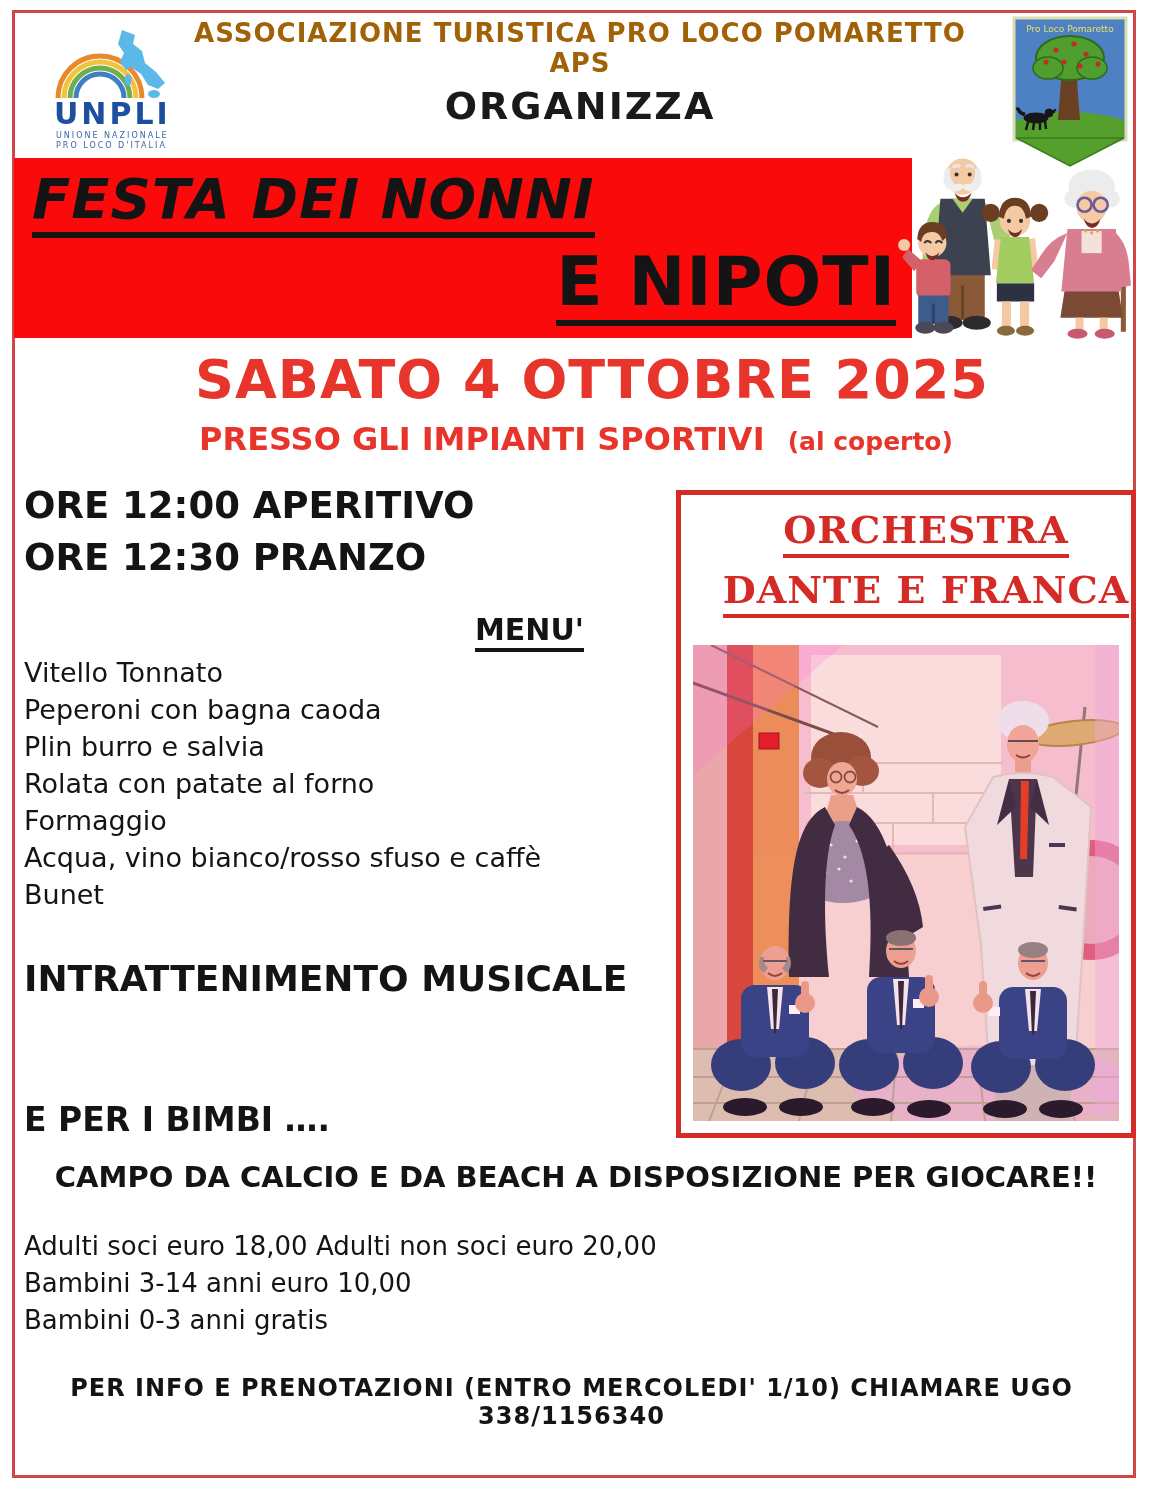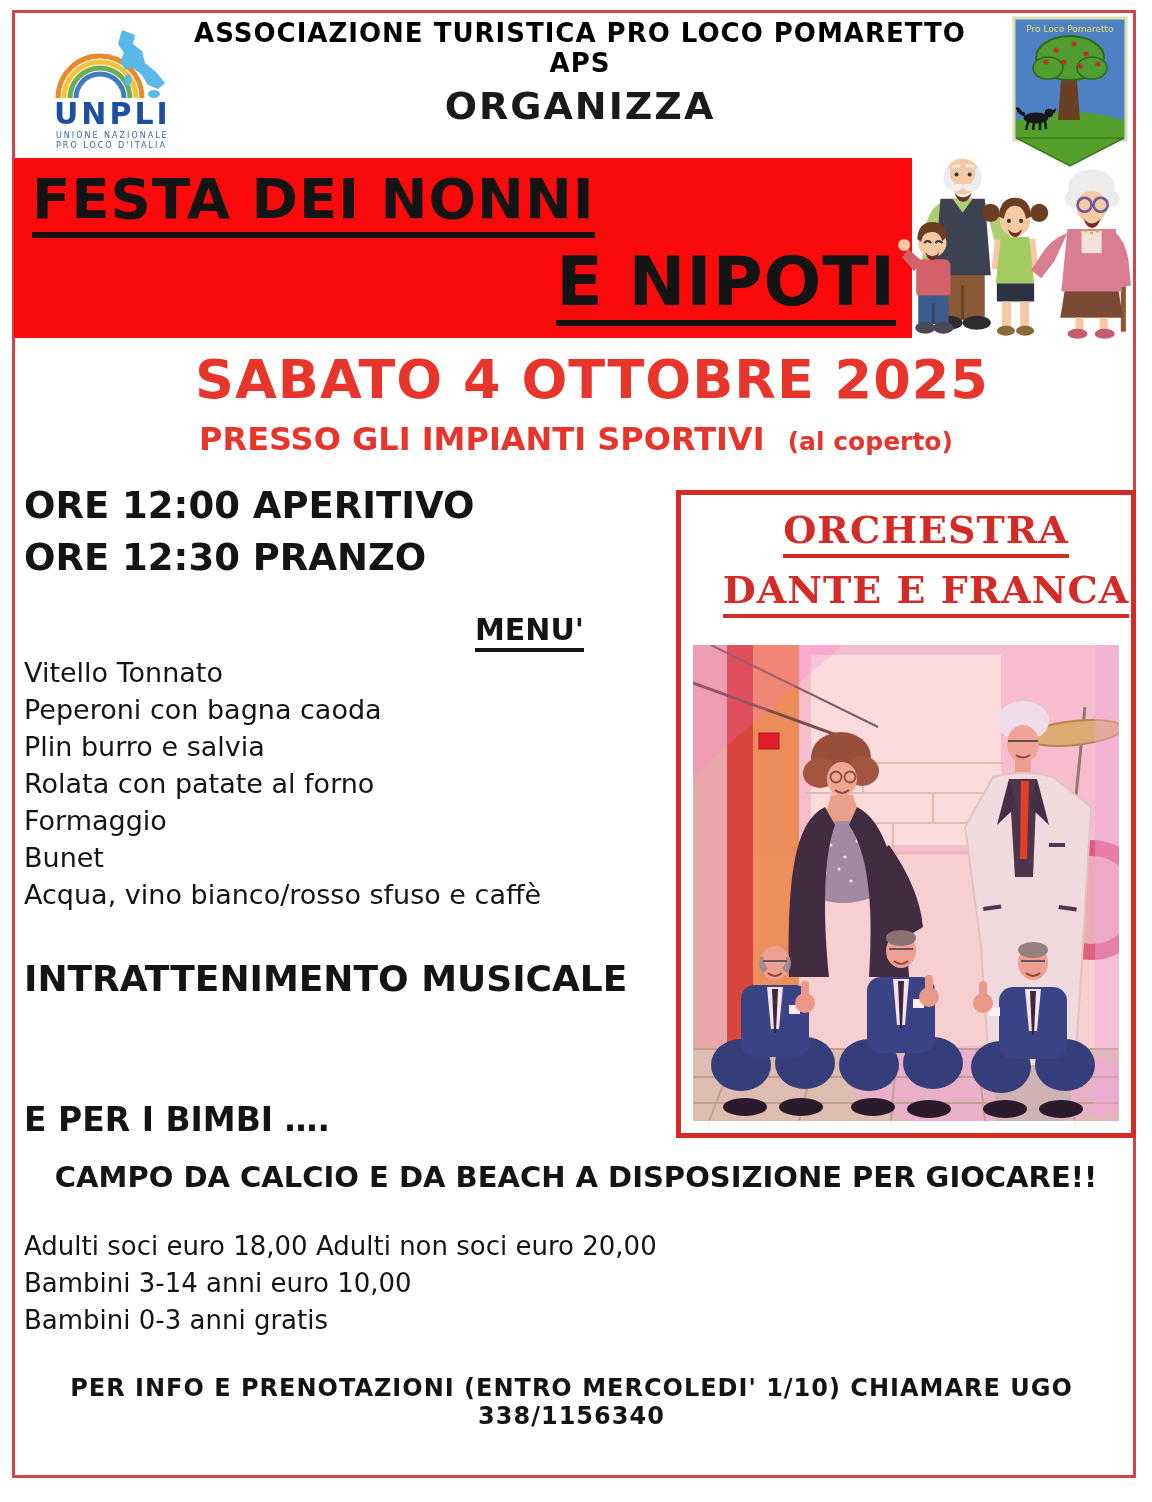--- a/index.html
+++ b/index.html
@@ -7,35 +7,35 @@
     position:relative;width:1152px;height:1502px;background:#ffffff;
     font-family:"DejaVu Sans",sans-serif;color:#141414;overflow:hidden;
   }
   .frame{
     position:absolute;left:12px;top:10px;width:1124px;height:1468px;
     border:3px solid var(--border-red,#d04545);box-sizing:border-box;pointer-events:none;
   }
   .abs{position:absolute;}
   .assoc-line{
     left:190px;top:18px;width:780px;text-align:center;
-    font-size:26px;font-weight:bold;letter-spacing:1px;color:#000000;
+    font-size:26px;font-weight:bold;letter-spacing:1px;color:#a16207;
   }
   .organizza{
     left:190px;top:84px;width:780px;text-align:center;
     font-size:38px;font-weight:bold;letter-spacing:2px;color:#1a1a1a;
   }
   .unpli{left:38px;top:20px;width:152px;height:134px;}
   .crest{left:1012px;top:16px;width:116px;height:152px;}
   .banner{
     left:14px;top:158px;width:898px;height:180px;
     background:var(--banner-red,#fa0a0a);z-index:1;
   }
   .banner-line1{
     position:absolute;left:18px;top:12px;font-size:56px;font-weight:bold;
-    letter-spacing:1px;border-bottom:6px solid #141414;padding-bottom:3px;line-height:1.05;
+    letter-spacing:1px;border-bottom:6px solid #141414;padding-bottom:3px;line-height:1.05;font-style:italic;
   }
   .banner-line2{
     position:absolute;right:16px;bottom:12px;font-size:68px;font-weight:bold;
     letter-spacing:1px;border-bottom:6px solid #141414;padding-bottom:3px;line-height:1.05;
   }
   .grandparents{left:888px;top:124px;width:254px;height:224px;z-index:2;}
   .date-line{
     left:16px;top:348px;width:1152px;text-align:center;
     font-size:54px;font-weight:bold;letter-spacing:1px;color:var(--accent-red,#e8352b);
   }
@@ -227,22 +227,22 @@
   <div class="abs ore1">ORE 12:00 APERITIVO</div>
   <div class="abs ore2">ORE 12:30 PRANZO</div>
 
   <div class="abs menu-heading"><span>MENU'</span></div>
   <div class="abs menu-list">
     <div>Vitello Tonnato</div>
     <div>Peperoni con bagna caoda</div>
     <div>Plin burro e salvia</div>
     <div>Rolata con patate al forno</div>
     <div>Formaggio</div>
+    <div>Acqua, vino bianco/rosso sfuso e caffè</div>
     <div>Bunet</div>
-    <div>Acqua, vino bianco/rosso sfuso e caffè</div>
   </div>
 
   <div class="abs music-line">INTRATTENIMENTO MUSICALE</div>
   <div class="abs kids-line">E PER I BIMBI ….</div>
   <div class="abs kids-detail">CAMPO DA CALCIO E DA BEACH A DISPOSIZIONE PER GIOCARE!!</div>
 
   <div class="abs orchestra-box">
     <div class="orch-line orch-line1"><span>ORCHESTRA</span></div>
     <div class="orch-line orch-line2"><span>DANTE E FRANCA</span></div>
     <svg class="band-photo" viewBox="0 0 426 476">

